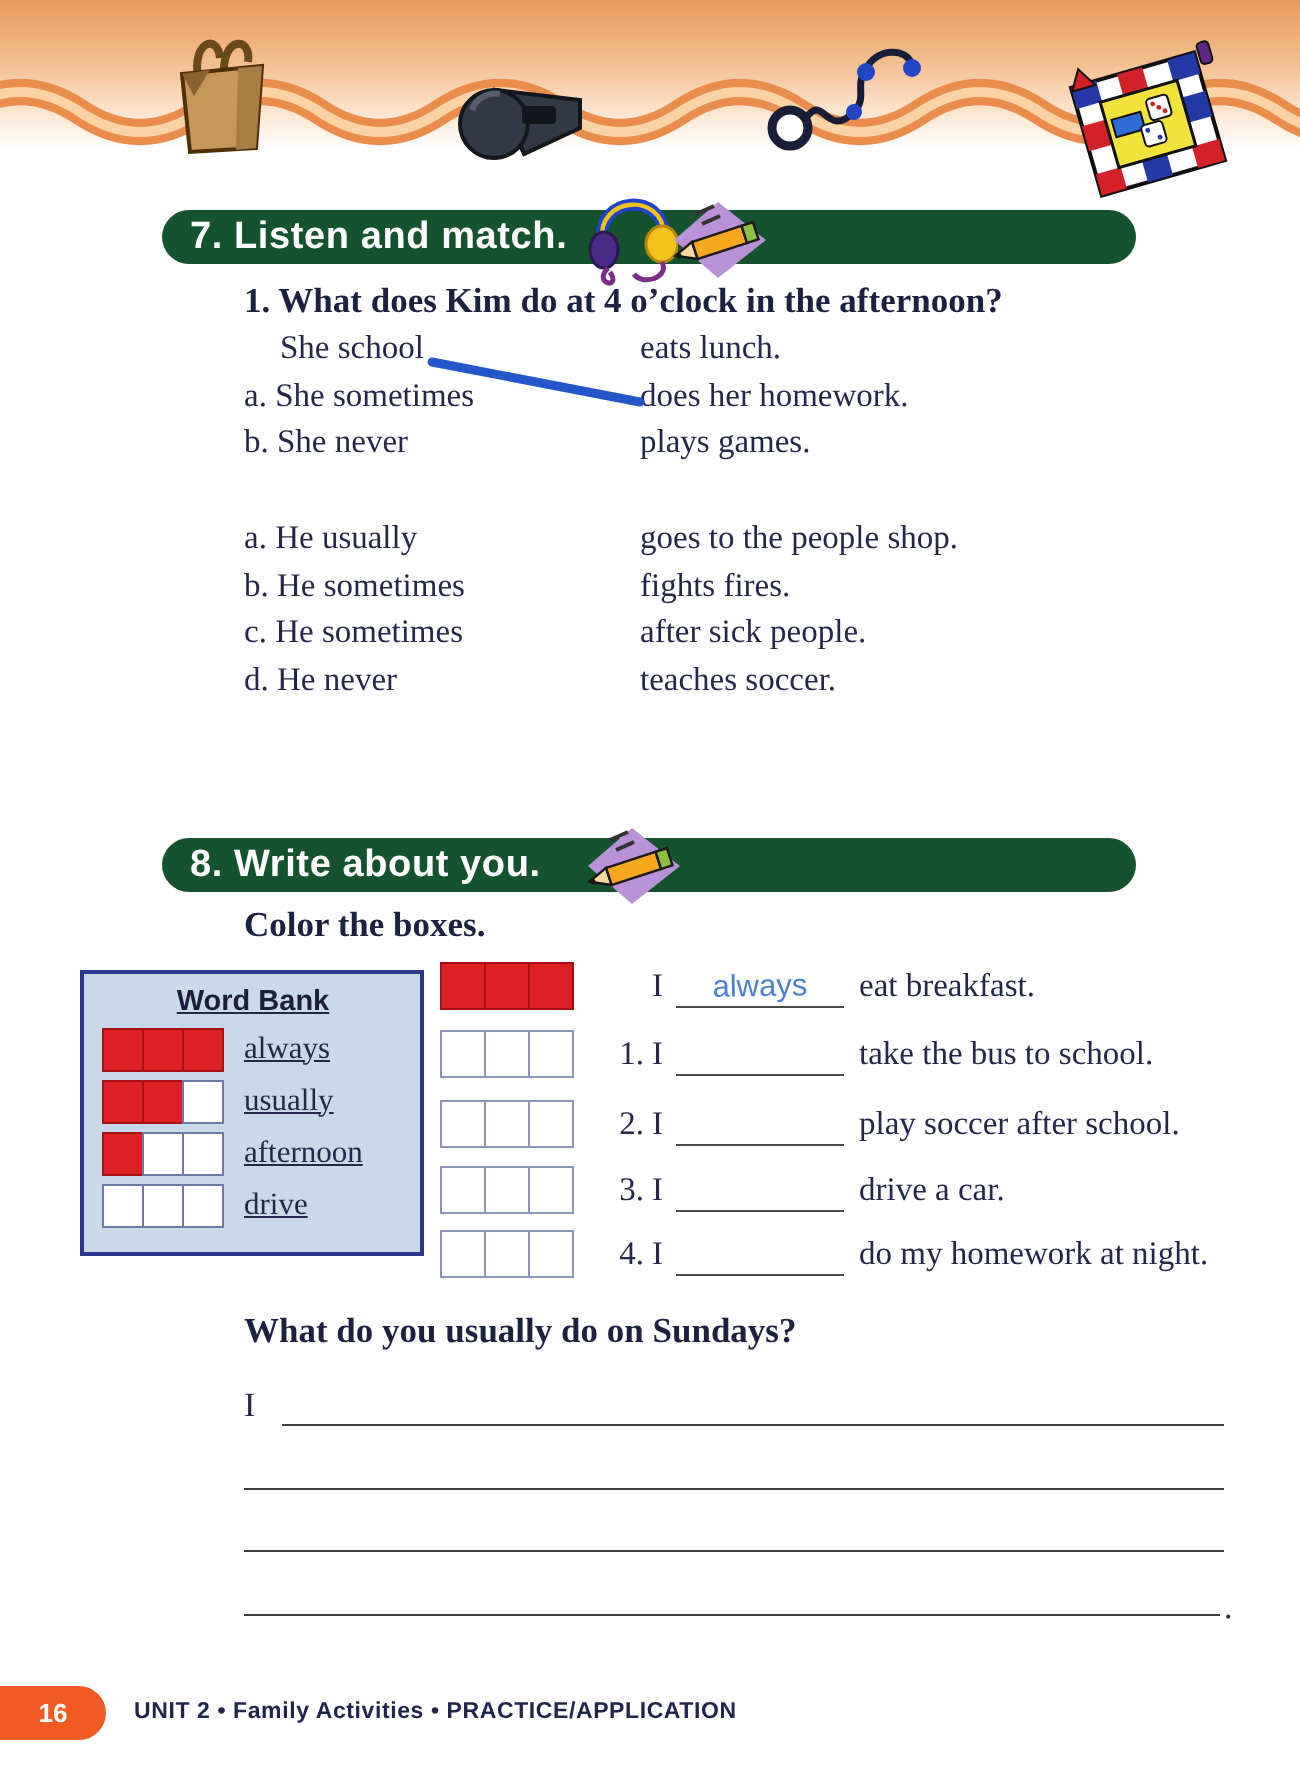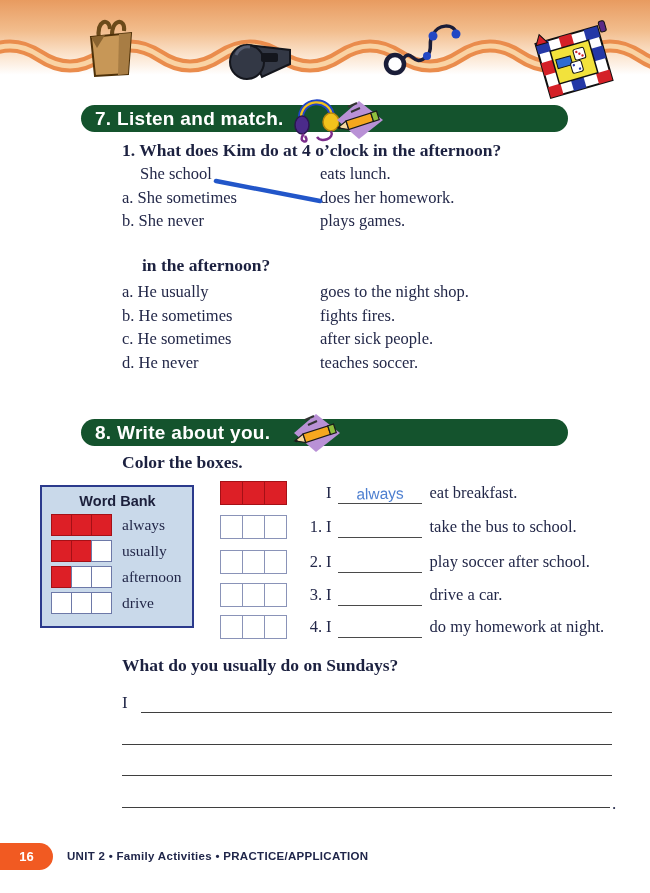--- a/index.html
+++ b/index.html
@@ -26,23 +26,23 @@
   .qtitle{font-weight:bold;font-size:17.5px;line-height:23px;color:#1c2140;}
   .qtitle.ind{padding-left:20px;}
   .mrow{display:flex;line-height:23.5px;font-size:16.5px;}
   .ml{width:198px;flex:none;}
   .ml.indent{padding-left:18px;box-sizing:border-box;}
   .matchline{position:absolute;left:212px;top:175px;}
 
   
   .instr{position:absolute;left:122px;top:452px;font-weight:bold;font-size:17.5px;color:#1c2140;text-align:center;}
 
-  .wordbank{position:absolute;left:40px;top:485px;width:154px;height:143px;
+  .wordbank{position:absolute;left:40px;top:485px;width:172px;height:143px;
             background:#C9D9EA;border:2.5px solid #2B3A8C;box-sizing:border-box;
-            padding:5px 0 0 9px;}
+            padding:5px 0 0 9px;text-decoration:underline;}
   .wb-title{text-align:center;font-family:"Liberation Sans",sans-serif;font-weight:bold;
             font-size:14.5px;color:#1B1F3B;margin:1px 8px 5px 0;}
   .wb-row{display:flex;align-items:center;margin-bottom:5px;height:21px;}
   .wb-boxes{display:flex;}
   .wb-boxes .box{width:19px;height:20px;background:#fff;border:1px solid #6d79a8;margin-right:-1px;}
   .wb-boxes .box.filled{background:#DD1F26;border-color:#a51016;}
   .wb-label{margin-left:11px;font-size:15.5px;color:#232849;}
 
   .fillrow{position:absolute;left:220px;height:26px;display:flex;align-items:center;
            font-size:16.5px;}
@@ -168,25 +168,24 @@
       <span class="ml">b. She never</span>
       <span class="mr">plays games.</span>
     </div>
   </div>
 
   <svg class="matchline" width="114" height="32" viewBox="0 0 114 32">
     <line x1="4" y1="6" x2="108" y2="26" stroke="#2256C9" stroke-width="4.5" stroke-linecap="round"></line>
   </svg>
 
   <div class="qblock q2">
-    <div class="qtitle ind">in the afternoon?</div>
     <div style="height:3px"></div>
     <div class="mrow">
       <span class="ml">a. He usually</span>
-      <span class="mr">goes to the night shop.</span>
+      <span class="mr">goes to the people shop.</span>
     </div>
     <div class="mrow">
       <span class="ml">b. He sometimes</span>
       <span class="mr">fights fires.</span>
     </div>
     <div class="mrow">
       <span class="ml">c. He sometimes</span>
       <span class="mr">after sick people.</span>
     </div>
     <div class="mrow">

